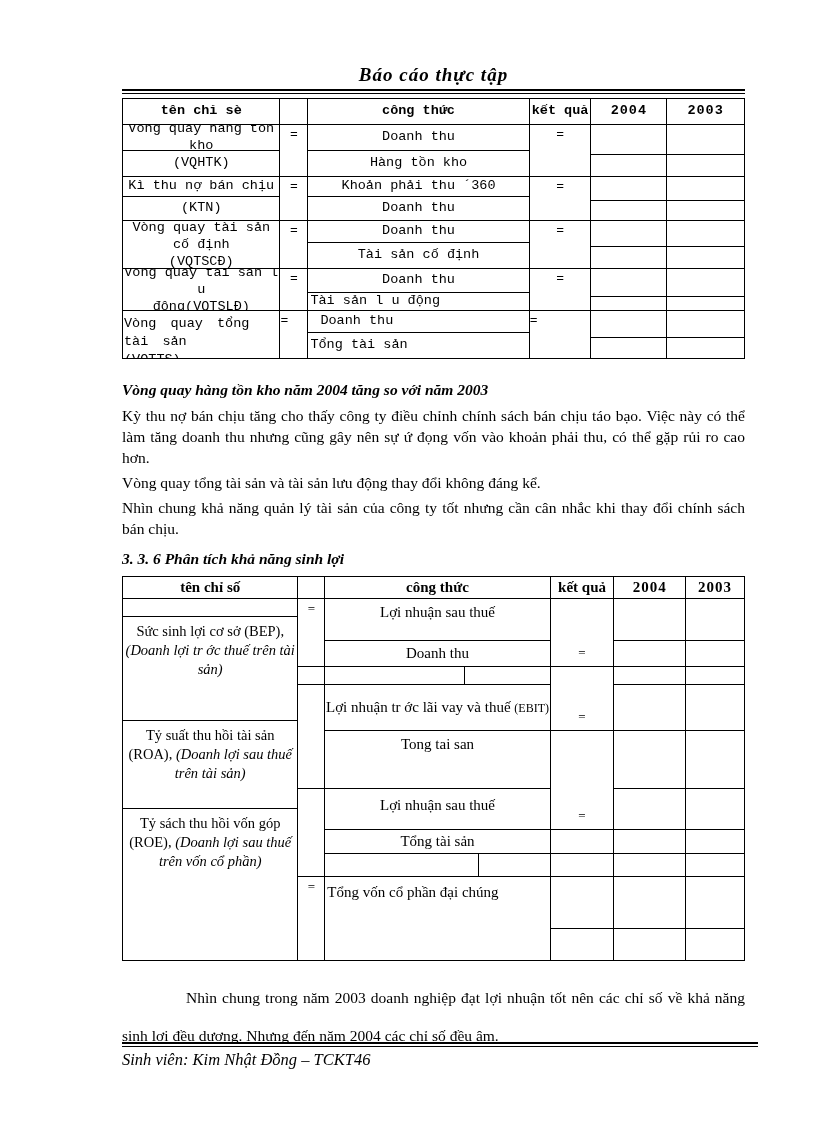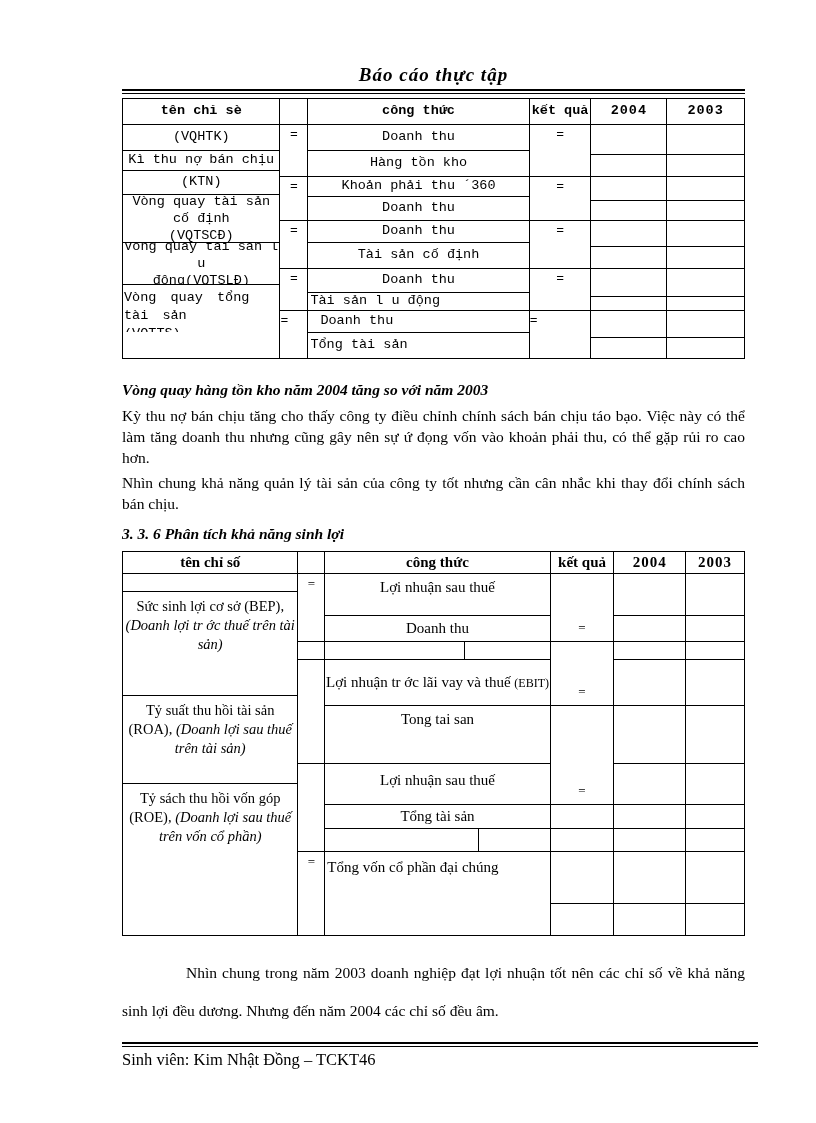--- a/index.html
+++ b/index.html
@@ -39,35 +39,36 @@
   .tick-a{left:62%;}
   .tick-b{left:68%;}
   .numind{justify-content:flex-start;text-align:left;padding-left:12px;}
   
   .h-it{margin:20px 0 0;font-size:15.5px;font-weight:bold;font-style:italic;line-height:22px;}
   .h2m{margin-top:9px;}
   .body-p{margin:4px 0 0;font-size:15.5px;line-height:21px;}
   .just{text-align:justify;}
   .t2{margin-top:6px;}
   .closing{margin:18px 0 0;font-size:15.5px;line-height:38px;text-indent:64px;text-align:justify;}
-  .foot-wrap{position:absolute;left:122px;right:58px;top:1042px;}
+  .foot-wrap{position:absolute;left:122px;right:58px;top:1042px;font-style:italic;}
   .footer-line{font-size:16.5px;margin-top:3px;}
 </style>
 </head>
 <body>
 
 <div class="page">
 
   <div class="doc-title">Báo cáo thực tập</div>
   <div class="dbl-rule"></div>
 
   <div class="tbl t1">
 
     <div class="col" style="width:158px">
       <div class="c bb hd" style="height:26px">tên chỉ sè</div>
+      <div class="c bb" style="height:26px">Vòng quay hàng tồn kho</div>
       <div class="c bb" style="height:26px">(VQHTK)</div>
       <div class="c bb" style="height:20px">Kì thu nợ bán chịu</div>
       <div class="c bb" style="height:24px">(KTN)</div>
       <div class="c bb" style="height:48px">
         <div class="nm2">
             <span class="bl">Vòng quay tài sản cố định</span>
             <span class="bl">(VQTSCĐ)</span>
           </div>
       </div>
       <div class="c bb" style="height:42px">
@@ -140,20 +141,21 @@
       <div class="c bb" style="height:22px"></div>
       <div class="c bb" style="height:28px"></div>
       <div class="c bb" style="height:14px"></div>
       <div class="c bb" style="height:27px"></div>
       <div class="c" style="height:20px"></div>
     </div>
   </div>
 
   <div class="h-it">Vòng quay hàng tồn kho năm 2004 tăng so với năm 2003</div>
   <p class="body-p just">Kỳ thu nợ bán chịu tăng cho thấy công ty điều chỉnh chính sách bán chịu táo bạo. Việc này có thể làm tăng doanh thu nhưng cũng gây nên sự ứ đọng vốn vào khoản phải thu, có thể gặp rủi ro cao hơn.</p>
+  <p class="body-p">Vòng quay tổng tài sản và tài sản lưu động thay đổi không đáng kể.</p>
   <p class="body-p just">Nhìn chung khả năng quản lý tài sản của công ty tốt nhưng cần cân nhắc khi thay đổi chính sách bán chịu.</p>
   <div class="h-it h2m">3. 3. 6 Phân tích khả năng sinh lợi</div>
 
   <div class="tbl t2">
 
     <div class="col" style="width:176px">
       <div class="c bb hd" style="height:22px">tên chỉ số</div>
       <div class="c bb" style="height:18px"></div>
       <div class="c bb name" style="height:104px">
         <div class="nm"><span>Sức sinh lợi cơ sở (BEP), </span><span class="it">(Doanh lợi tr ớc thuế trên tài sản)</span></div>

